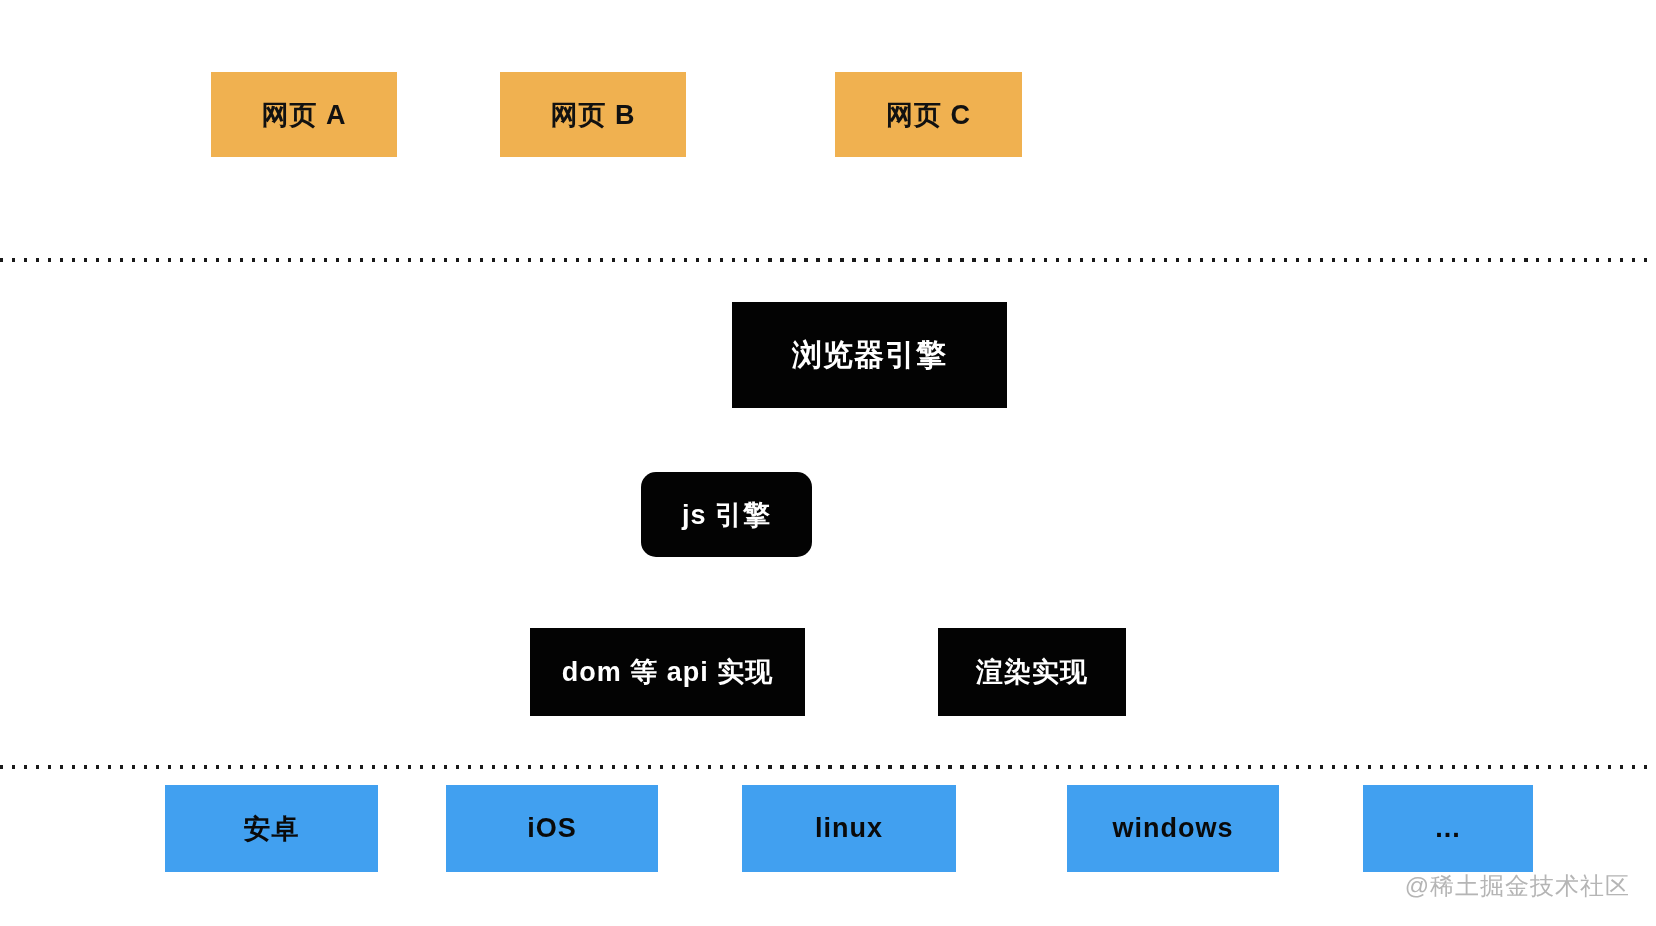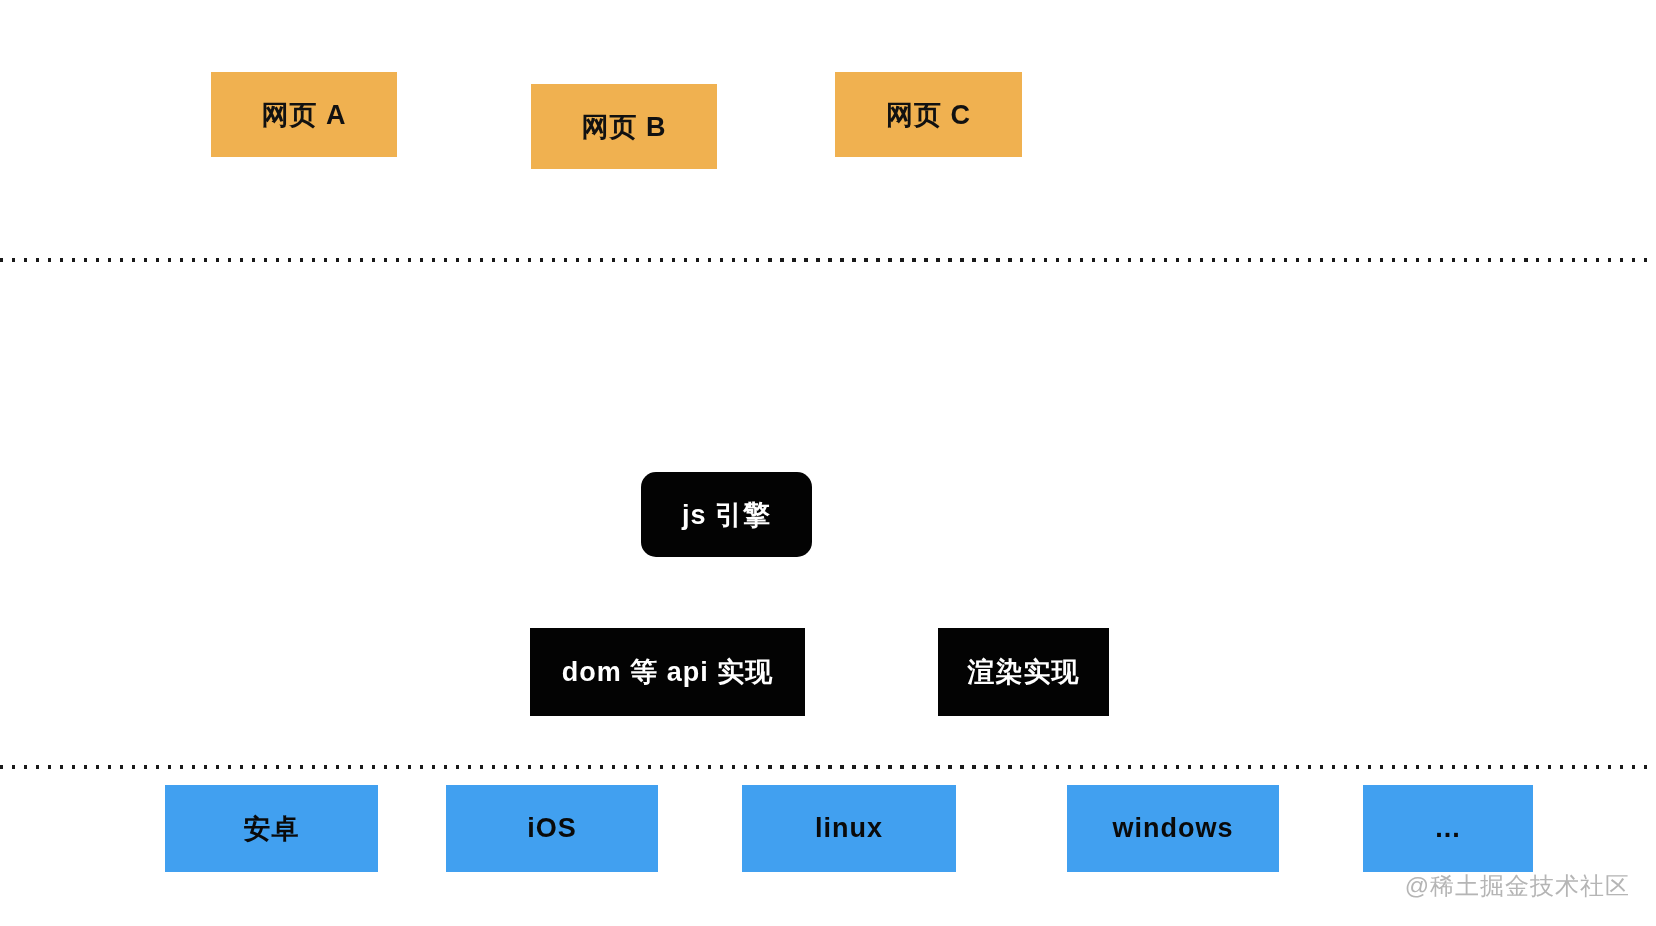--- a/index.html
+++ b/index.html
@@ -84,30 +84,31 @@
     color: var(--watermark-text, #b5b5b5);
     letter-spacing: 1px;
   }
 </style>
 </head>
 <body>
 
 <div class="canvas">
 
   <div class="box page-box" style="left:211px;width:186px;">网页 A</div>
-  <div class="box page-box" style="left:531px;width:186px;margin-top:12px;">网页 B</div>
+  <div class="box page-box" style="left:500px;width:186px;">网页 B</div>
   <div class="box page-box" style="left:835px;width:187px;">网页 C</div>
 
   <div class="dotted-line dotted-top"></div>
 
+  <div class="box engine-box browser-engine-box">浏览器引擎</div>
 
   <div class="box engine-box engine-row-box" style="left:641px;width:171px;">js 引擎</div>
 
   <div class="box engine-box impl-row-box" style="left:530px;width:275px;">dom 等 api 实现</div>
-  <div class="box engine-box impl-row-box" style="left:938px;width:171px;">渲染实现</div>
+  <div class="box engine-box impl-row-box" style="left:938px;width:188px;">渲染实现</div>
 
   <div class="dotted-line dotted-bottom"></div>
 
   <div class="box os-box" style="left:165px;width:213px;">安卓</div>
   <div class="box os-box" style="left:446px;width:212px;">iOS</div>
   <div class="box os-box" style="left:742px;width:214px;">linux</div>
   <div class="box os-box" style="left:1067px;width:212px;">windows</div>
   <div class="box os-box" style="left:1363px;width:170px;">...</div>
 
   <div class="watermark">@稀土掘金技术社区</div>

